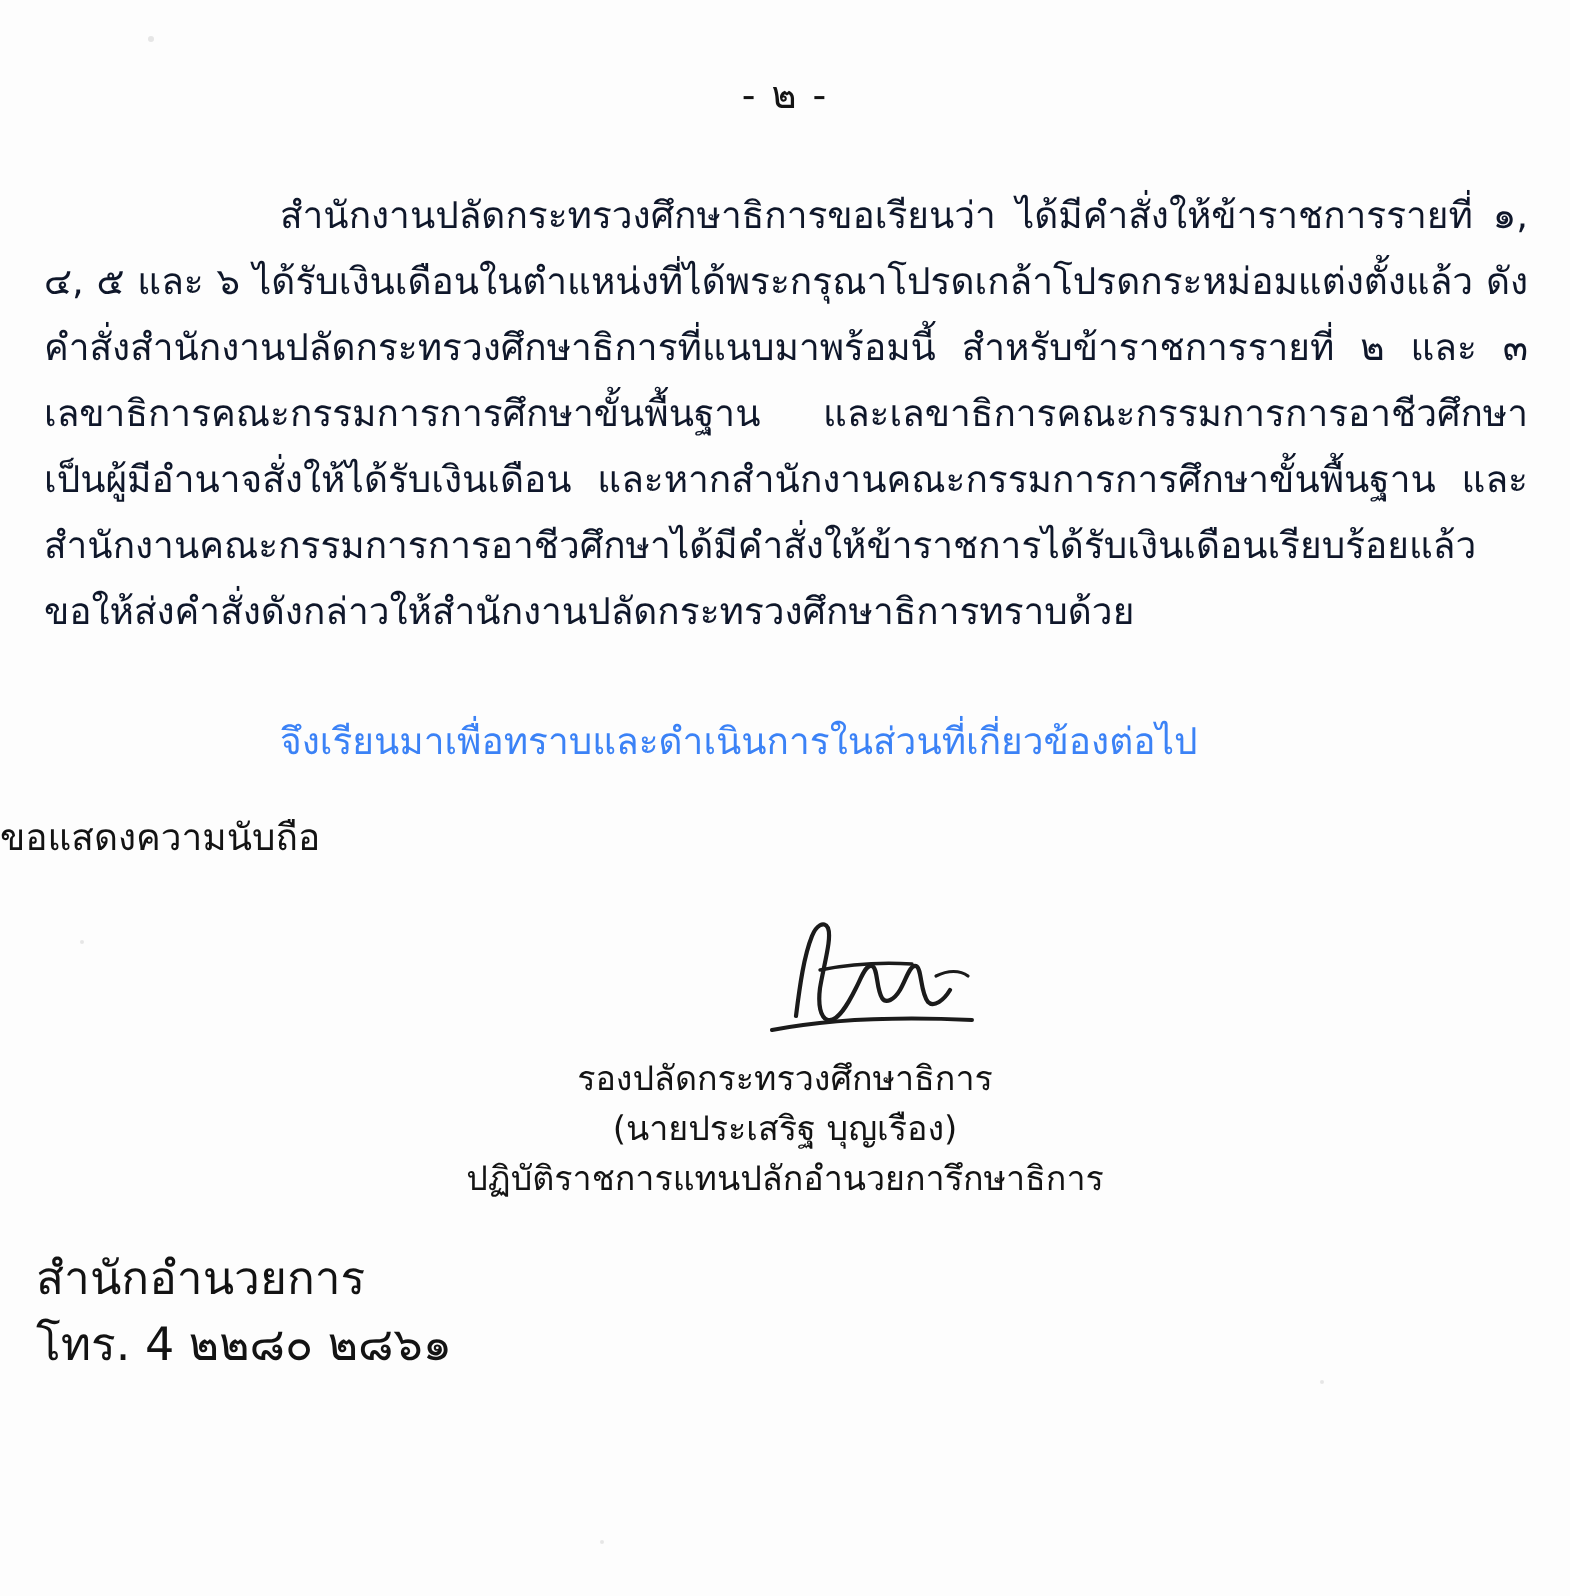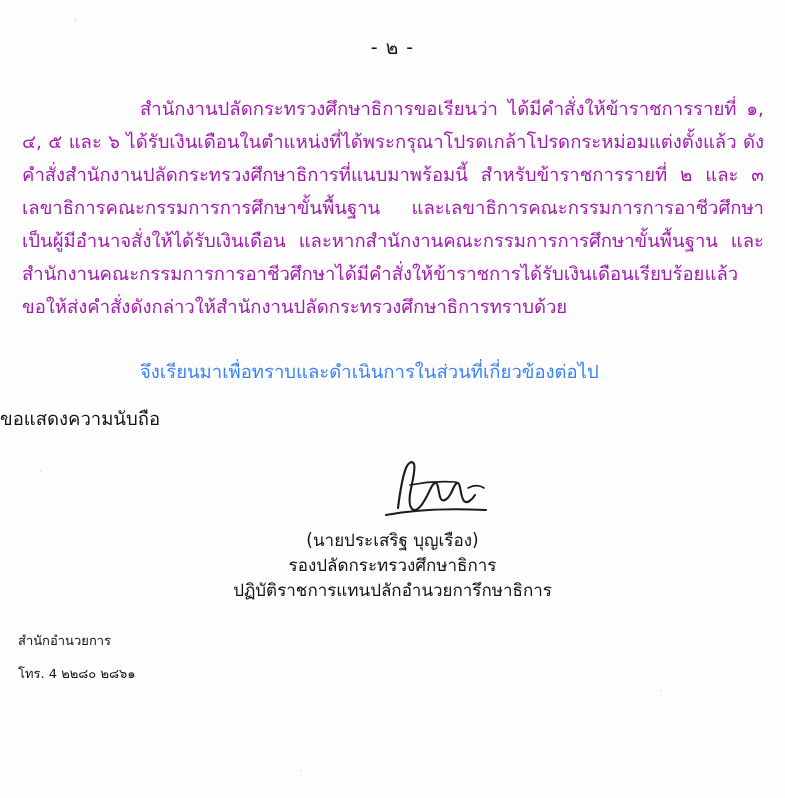--- a/index.html
+++ b/index.html
@@ -44,21 +44,21 @@
 
   .body-block {
     position: absolute;
     top: 92px;
     left: 22px;
     width: 742px;
     font-size: 18.5px;
     line-height: 33px;
     text-align: justify;
     text-justify: inter-word;
-    color: #a21caf;
+    color: #0f172a;
   }
   .body-block p {
     margin: 0;
   }
   .indent {
     display: inline-block;
     width: 118px;
   }
 
   .closing-line {
@@ -102,21 +102,21 @@
     text-align: center;
     font-size: 17px;
     line-height: 25px;
     color: #131313;
   }
 
   .footer-block {
     position: absolute;
     top: 624px;
     left: 18px;
-    font-size: 13px;
+    font-size: 23px;
     line-height: 33px;
     color: #131313;
   }
   .footer-block div {
     white-space: nowrap;
   }
 </style>
 </head>
 <body>
 
@@ -141,22 +141,22 @@
   <div class="signature-area">
     <svg class="signature-svg" width="200" height="78" viewBox="0 0 200 78" fill="none" xmlns="http://www.w3.org/2000/svg">
       <path d="M58 56 C60 40, 62 26, 66 16 C68 11, 72 8, 74 12 C76 17, 72 30, 70 42 C69 50, 70 57, 74 58 C79 59, 84 50, 88 42 C91 36, 93 30, 96 31 C99 32, 98 42, 101 47 C103 50, 107 48, 110 43 C113 38, 115 30, 118 31 C121 32, 120 44, 124 49 C127 52, 132 48, 135 43" stroke="#1b1b1b" stroke-width="2.1" stroke-linecap="round" stroke-linejoin="round"></path>
       <path d="M70 33 C85 30, 100 29, 116 30" stroke="#1b1b1b" stroke-width="1.7" stroke-linecap="round"></path>
       <path d="M46 63 C72 58, 104 56, 146 58" stroke="#1b1b1b" stroke-width="2" stroke-linecap="round"></path>
       <path d="M128 36 C134 33, 140 33, 144 36" stroke="#1b1b1b" stroke-width="1.6" stroke-linecap="round"></path>
     </svg>
   </div>
 
   <div class="signature-block">
+    <div>รองปลัดกระทรวงศึกษาธิการ</div>
     <div>(นายประเสริฐ บุญเรือง)</div>
-    <div>รองปลัดกระทรวงศึกษาธิการ</div>
     <div>ปฏิบัติราชการแทนปลักอำนวยการึกษาธิการ</div>
   </div>
 
   <div class="footer-block">
     <div>สำนักอำนวยการ</div>
     <div>โทร. 4 ๒๒๘๐ ๒๘๖๑</div>
   </div>
 
 </div>
 

